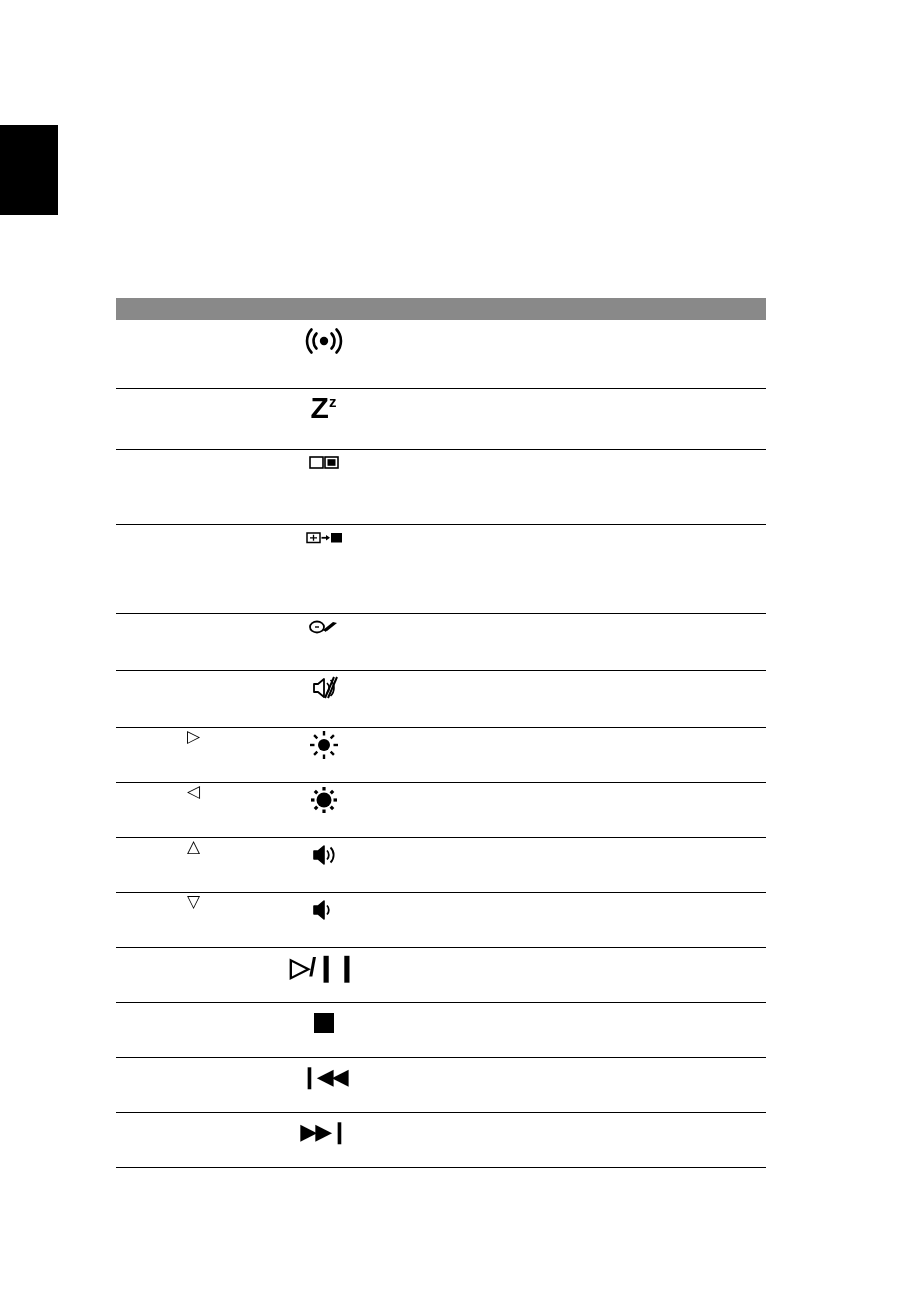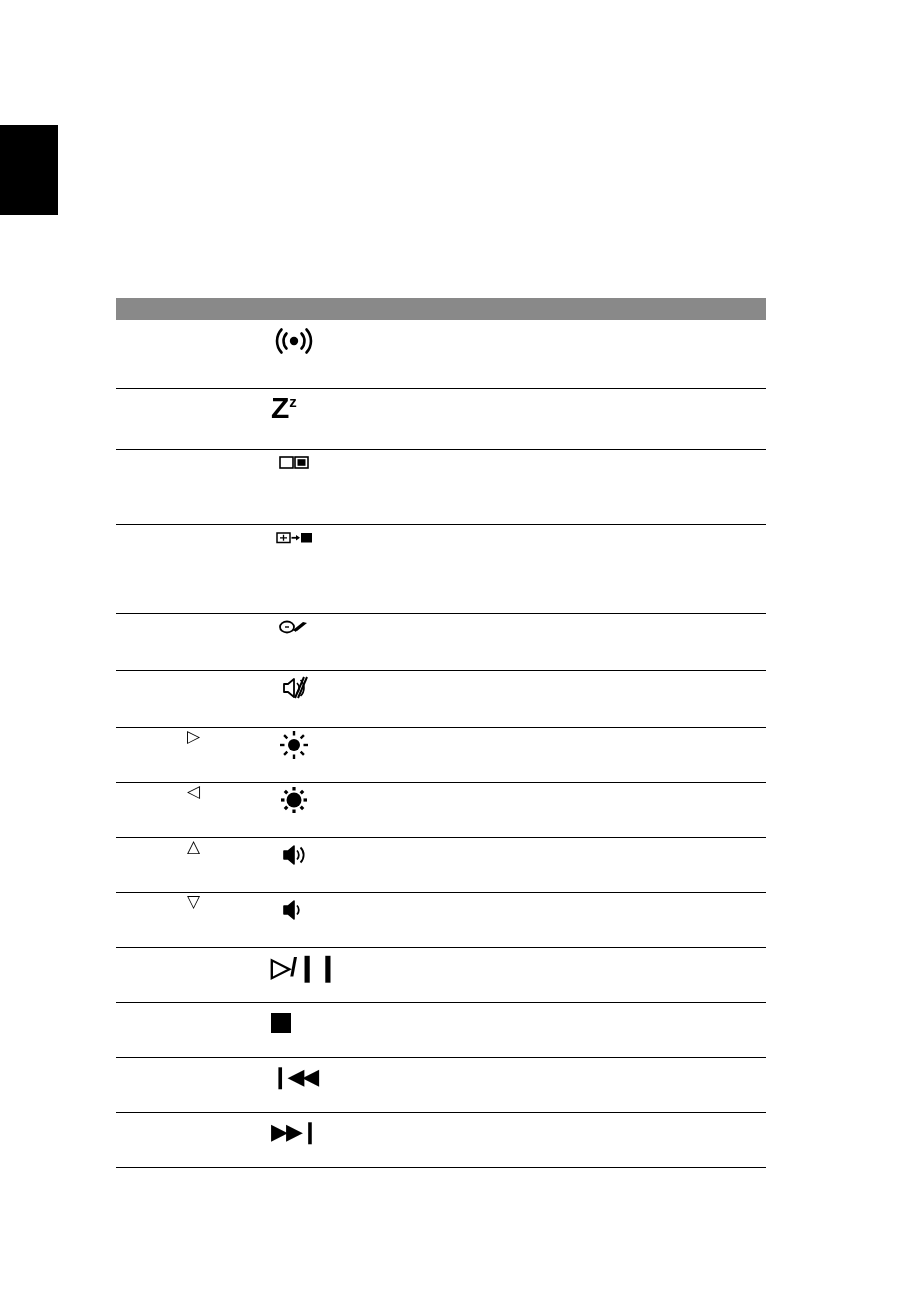--- a/index.html
+++ b/index.html
@@ -55,21 +55,21 @@
 
   .cell-hotkey {
     text-align: center;
     font-size: 15px;
     line-height: 1.2;
     padding-top: 14px;
     color: #000;
   }
 
   .cell-icon {
-    text-align: left;
+    text-align: center;
     padding-top: 10px;
     height: 100%;
   }
 
   .cell-func {
     font-size: 13px;
     line-height: 1.35;
     padding: 14px 8px 10px 4px;
     color: #000;
   }

